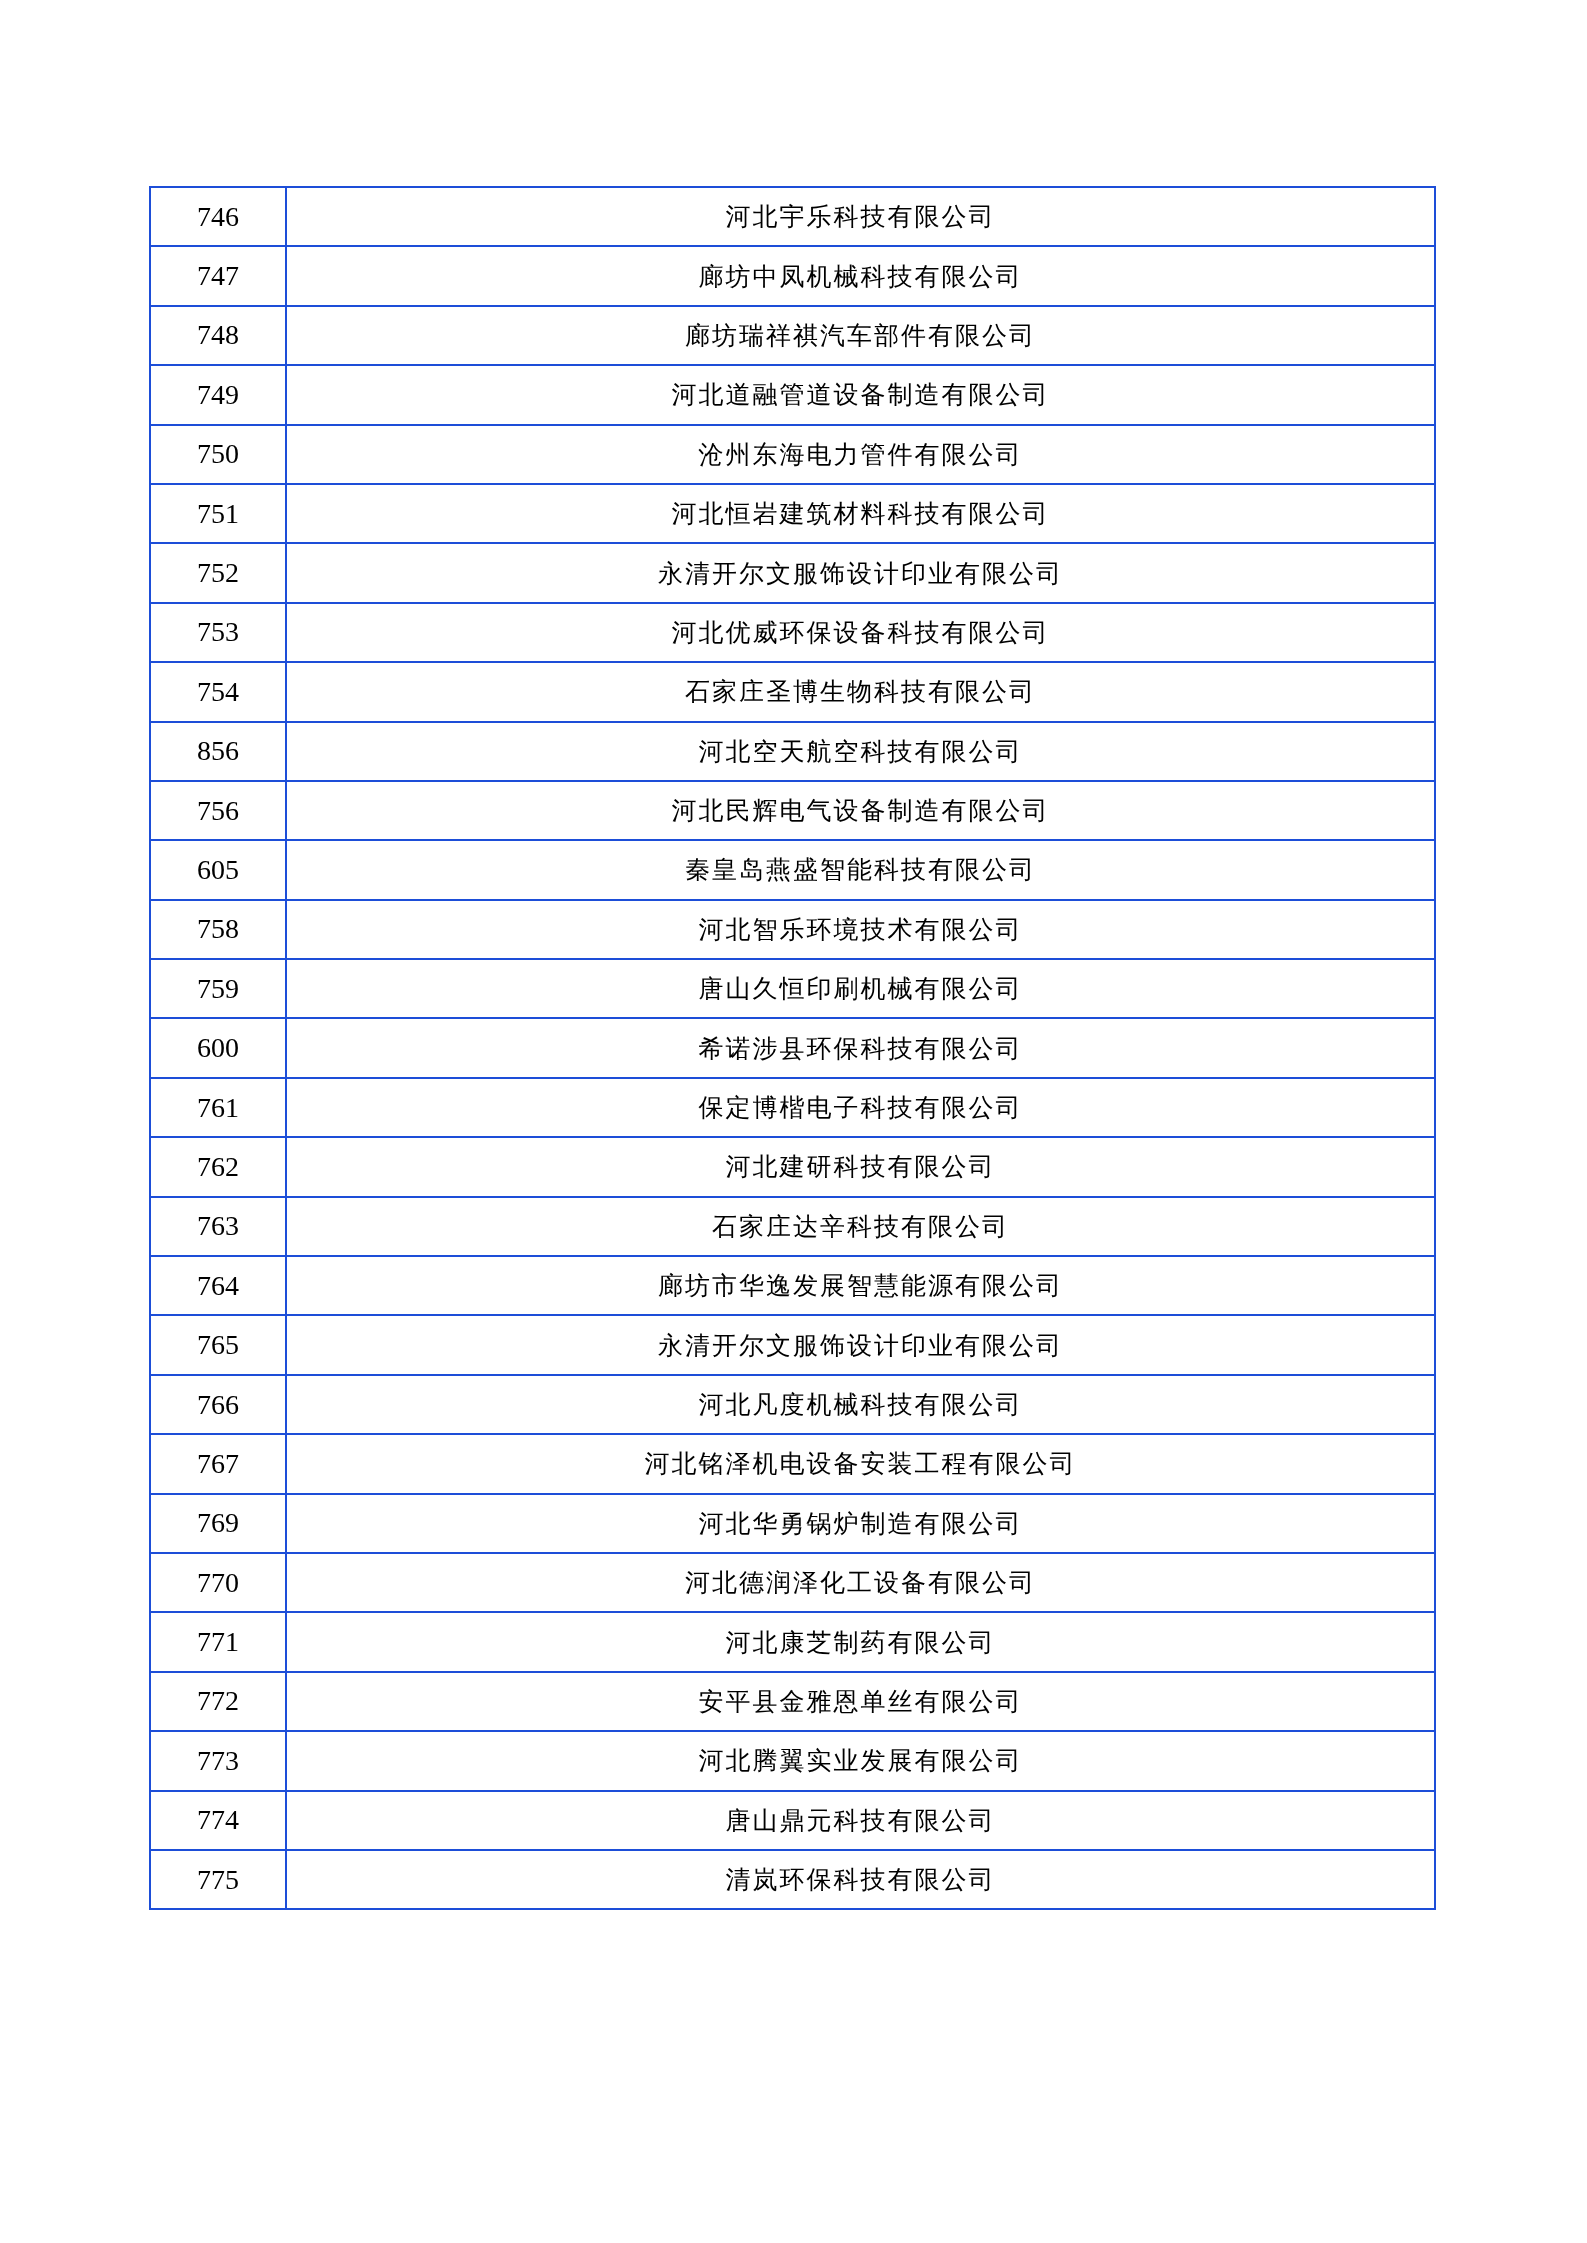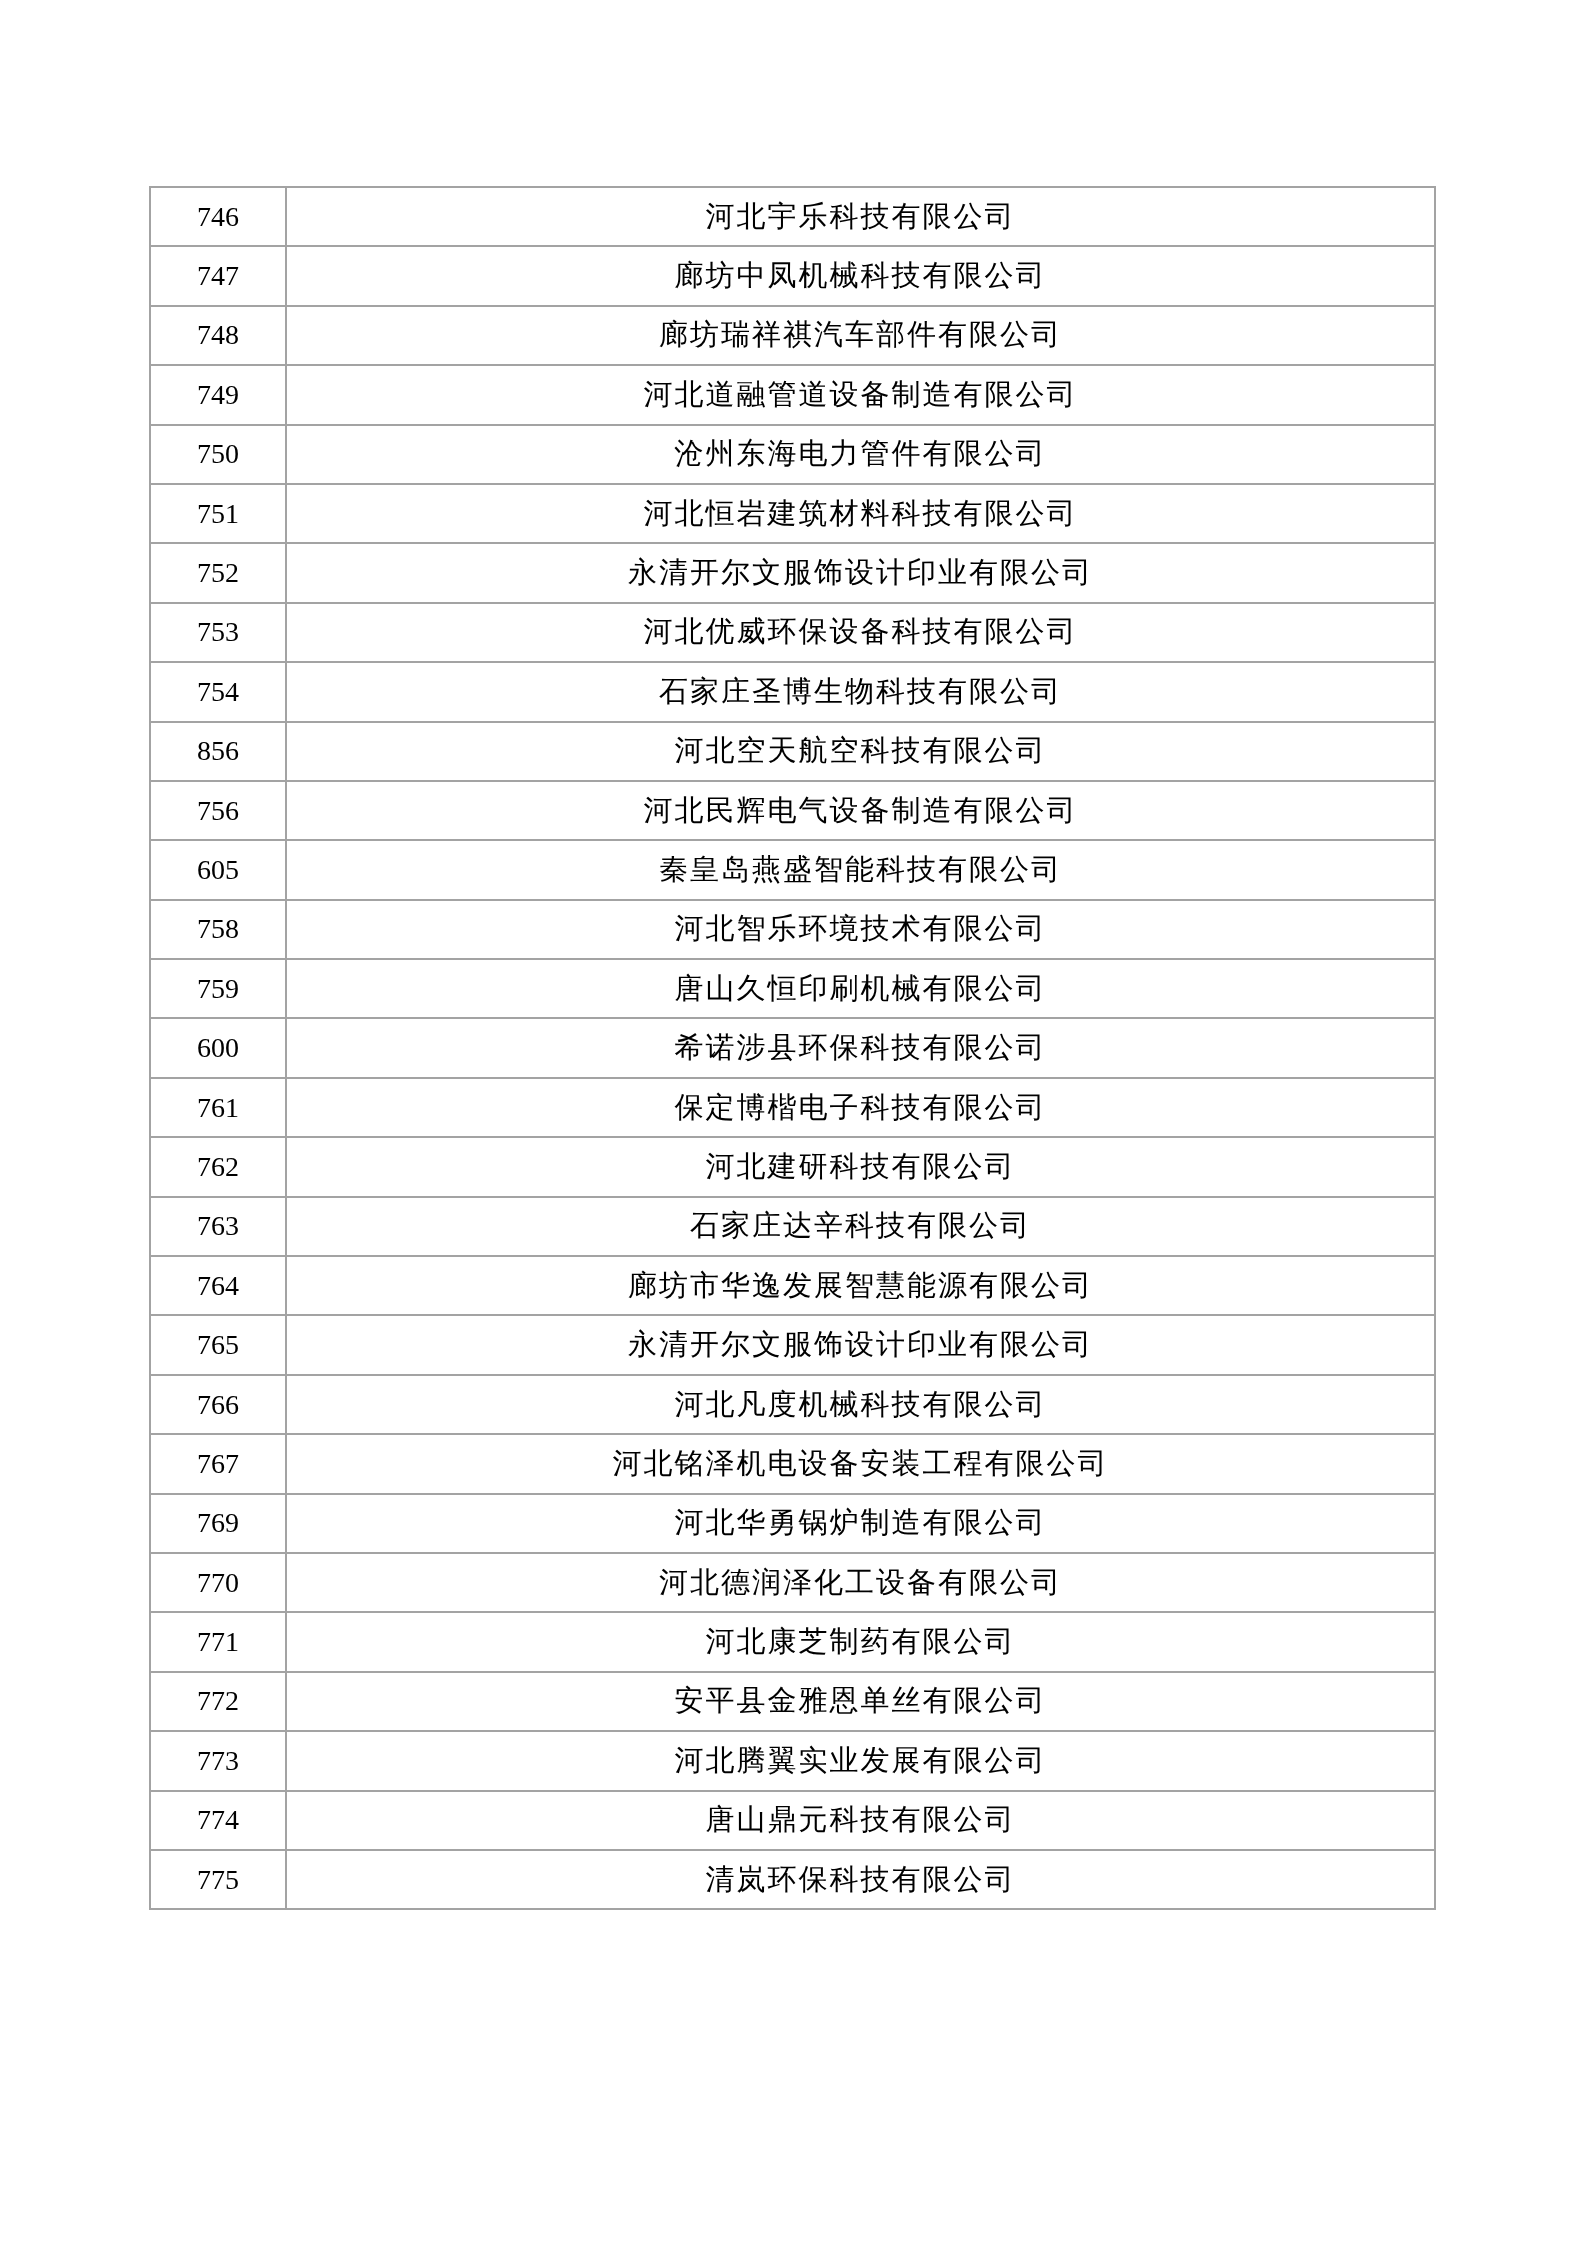--- a/index.html
+++ b/index.html
@@ -17,35 +17,35 @@
   }
   .page-table {
     position: absolute;
     left: 149px;
     top: 186px;
     width: 1287px;
     border-collapse: collapse;
     table-layout: fixed;
   }
   .page-table td {
-    border: 2px solid #a3a3a3;
+    border: 2px solid #1d4ed8;
     height: 57.4px;
     padding: 0;
     text-align: center;
     vertical-align: middle;
   }
   .col-no { width: 136px; }
   .col-name { width: auto; }
   .cell-no {
     font-family: "Liberation Serif", "DejaVu Serif", serif;
     font-size: 28px;
   }
   .cell-name {
     font-family: "DejaVu Sans", "Liberation Sans", sans-serif;
-    font-size: 29px;
+    font-size: 25px;
     letter-spacing: 2px;
   }
 </style>
 </head>
 <body>
 
 <table class="page-table">
   <colgroup>
     <col class="col-no">
     <col class="col-name">

